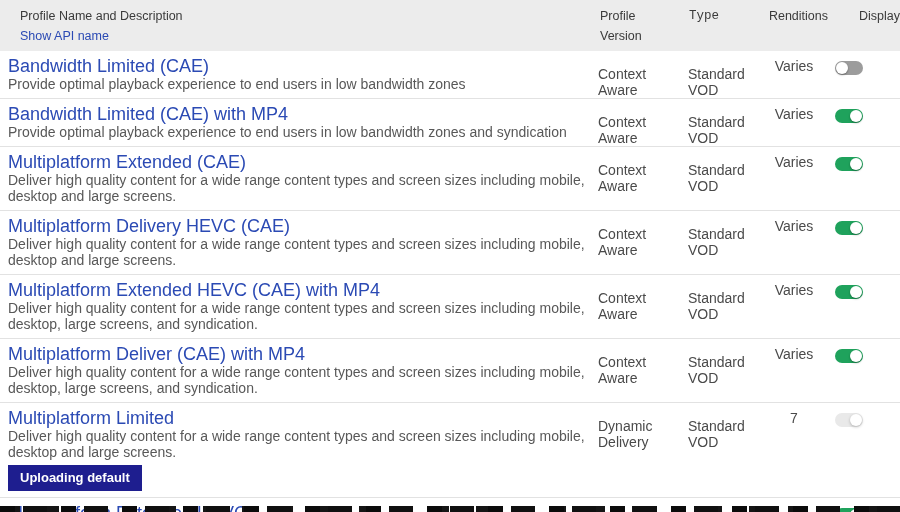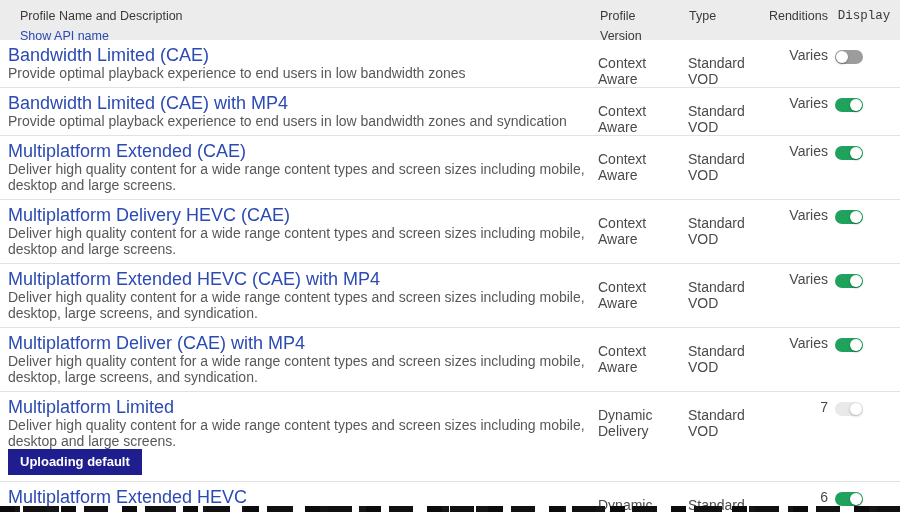--- a/index.html
+++ b/index.html
@@ -5,39 +5,39 @@
   :root{
     --link:#2b4ab4; --headtext:#3a3a3a; --celltext:#4a4a4a; --desc:#585858;
     --sep:#e2e2e2; --headbg:#ececec; --green:#1fa25c; --offtrack:#9c9c9c;
     --distrack:#e9e9e9; --badge:#1e1e8f;
   }
   *{box-sizing:border-box;margin:0;padding:0;}
   html,body{width:900px;height:512px;overflow:hidden;background:#fff;
     font-family:"Liberation Sans","DejaVu Sans",sans-serif;}
   .grid{display:grid;grid-template-columns:590px 90px 80px 68px 72px;}
   
-  .thead{background:var(--headbg);height:40px;font-size:12.5px;color:var(--headtext);}
+  .thead{background:var(--headbg);height:51px;font-size:12.5px;color:var(--headtext);}
   .thead .cell{padding-top:6px;line-height:20px;}
   .th-name{padding-left:20px;}
   .th-name .api-link{color:var(--link);cursor:pointer;font-size:12.5px;}
   .th-version{padding-left:10px;}
-  .th-type{padding-left:9px;}
+  .th-type{padding-left:9px;font-family:Liberation Mono, monospace;}
   .th-renditions{text-align:right;}
-  .th-display{text-align:center;font-family:Liberation Mono, monospace;}
+  .th-display{text-align:right;}
   
   .row{border-bottom:1px solid var(--sep);}
   .namecell{padding:7px 0 6px 8px;}
   .title{color:var(--link);font-size:18px;line-height:17px;cursor:pointer;
     display:inline-block;}
   .descr{color:var(--desc);font-size:14px;line-height:16px;max-width:578px;}
-  .badge{display:inline-block;background:var(--badge);color:#fff;
+  .badge{display:inline-block;margin-top:5px;background:var(--badge);color:#fff;
     font-weight:bold;font-size:13px;line-height:26px;height:26px;padding:0 12px;text-align:center;}
   .badge:empty{display:none;}
   .cellv{padding:7px 0 0 8px;font-size:14px;line-height:16px;color:var(--celltext);margin-top:8px;}
-  .cellr{padding-top:7px;font-size:14px;color:var(--celltext);text-align:right;}
+  .cellr{padding-top:7px;font-size:14px;color:var(--celltext);text-align:center;}
   .celld{padding-top:10px;padding-left:7px;}
   
   .toggle{position:relative;width:28px;height:14px;border-radius:7px;cursor:pointer;}
   .toggle .knob{position:absolute;top:1px;width:12px;height:12px;border-radius:50%;
     background:#fff;box-shadow:0 1px 2px rgba(0,0,0,.35);}
   .toggle.on{background:var(--green);}
   .toggle.on .knob{left:15px;}
   .toggle.off{background:var(--offtrack);}
   .toggle.off .knob{left:1px;}
   .toggle.disabled{background:var(--distrack);}

